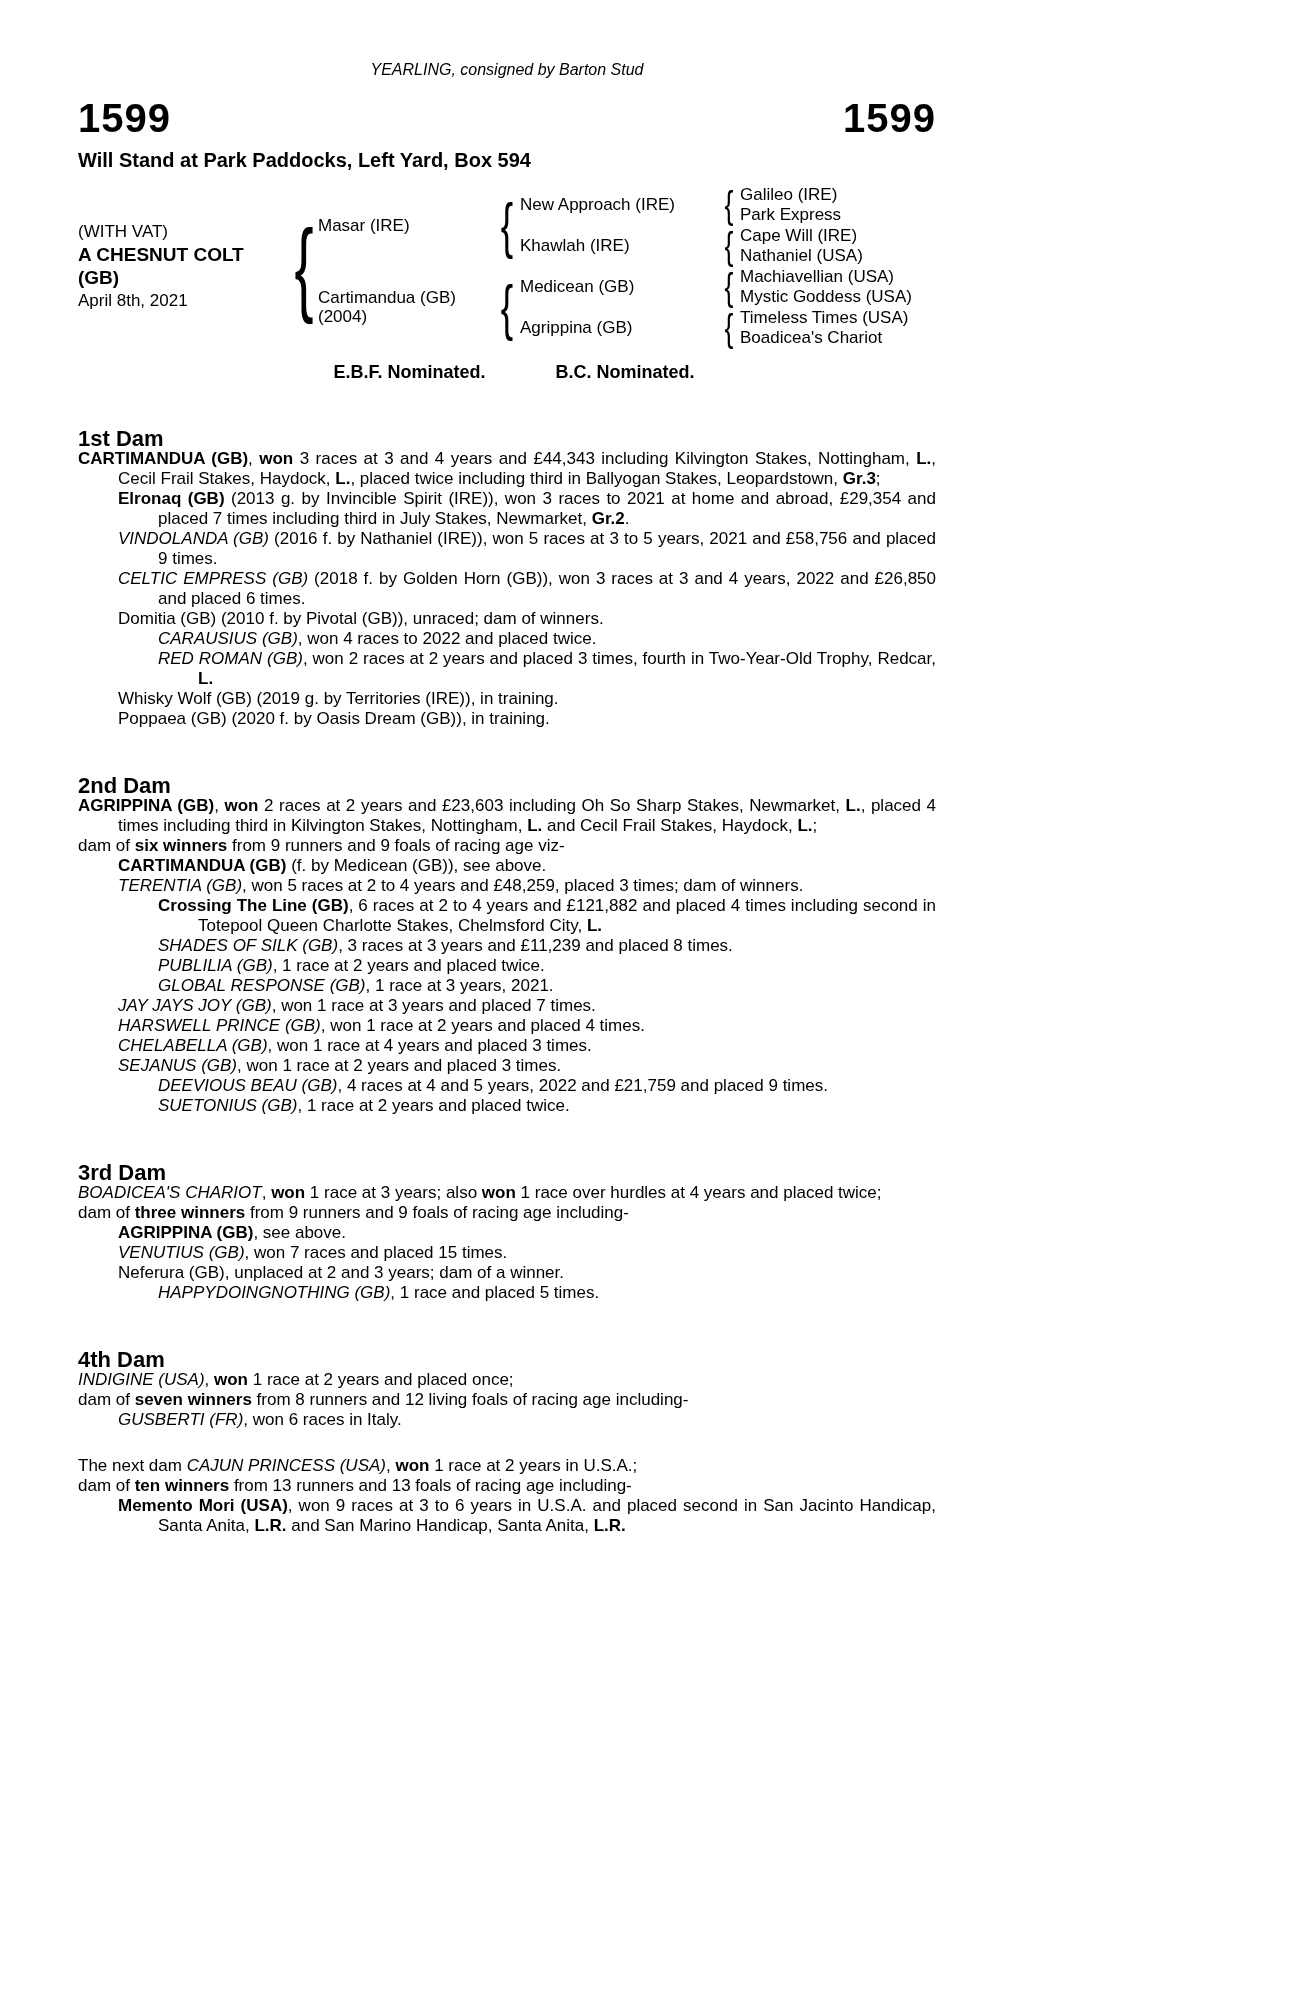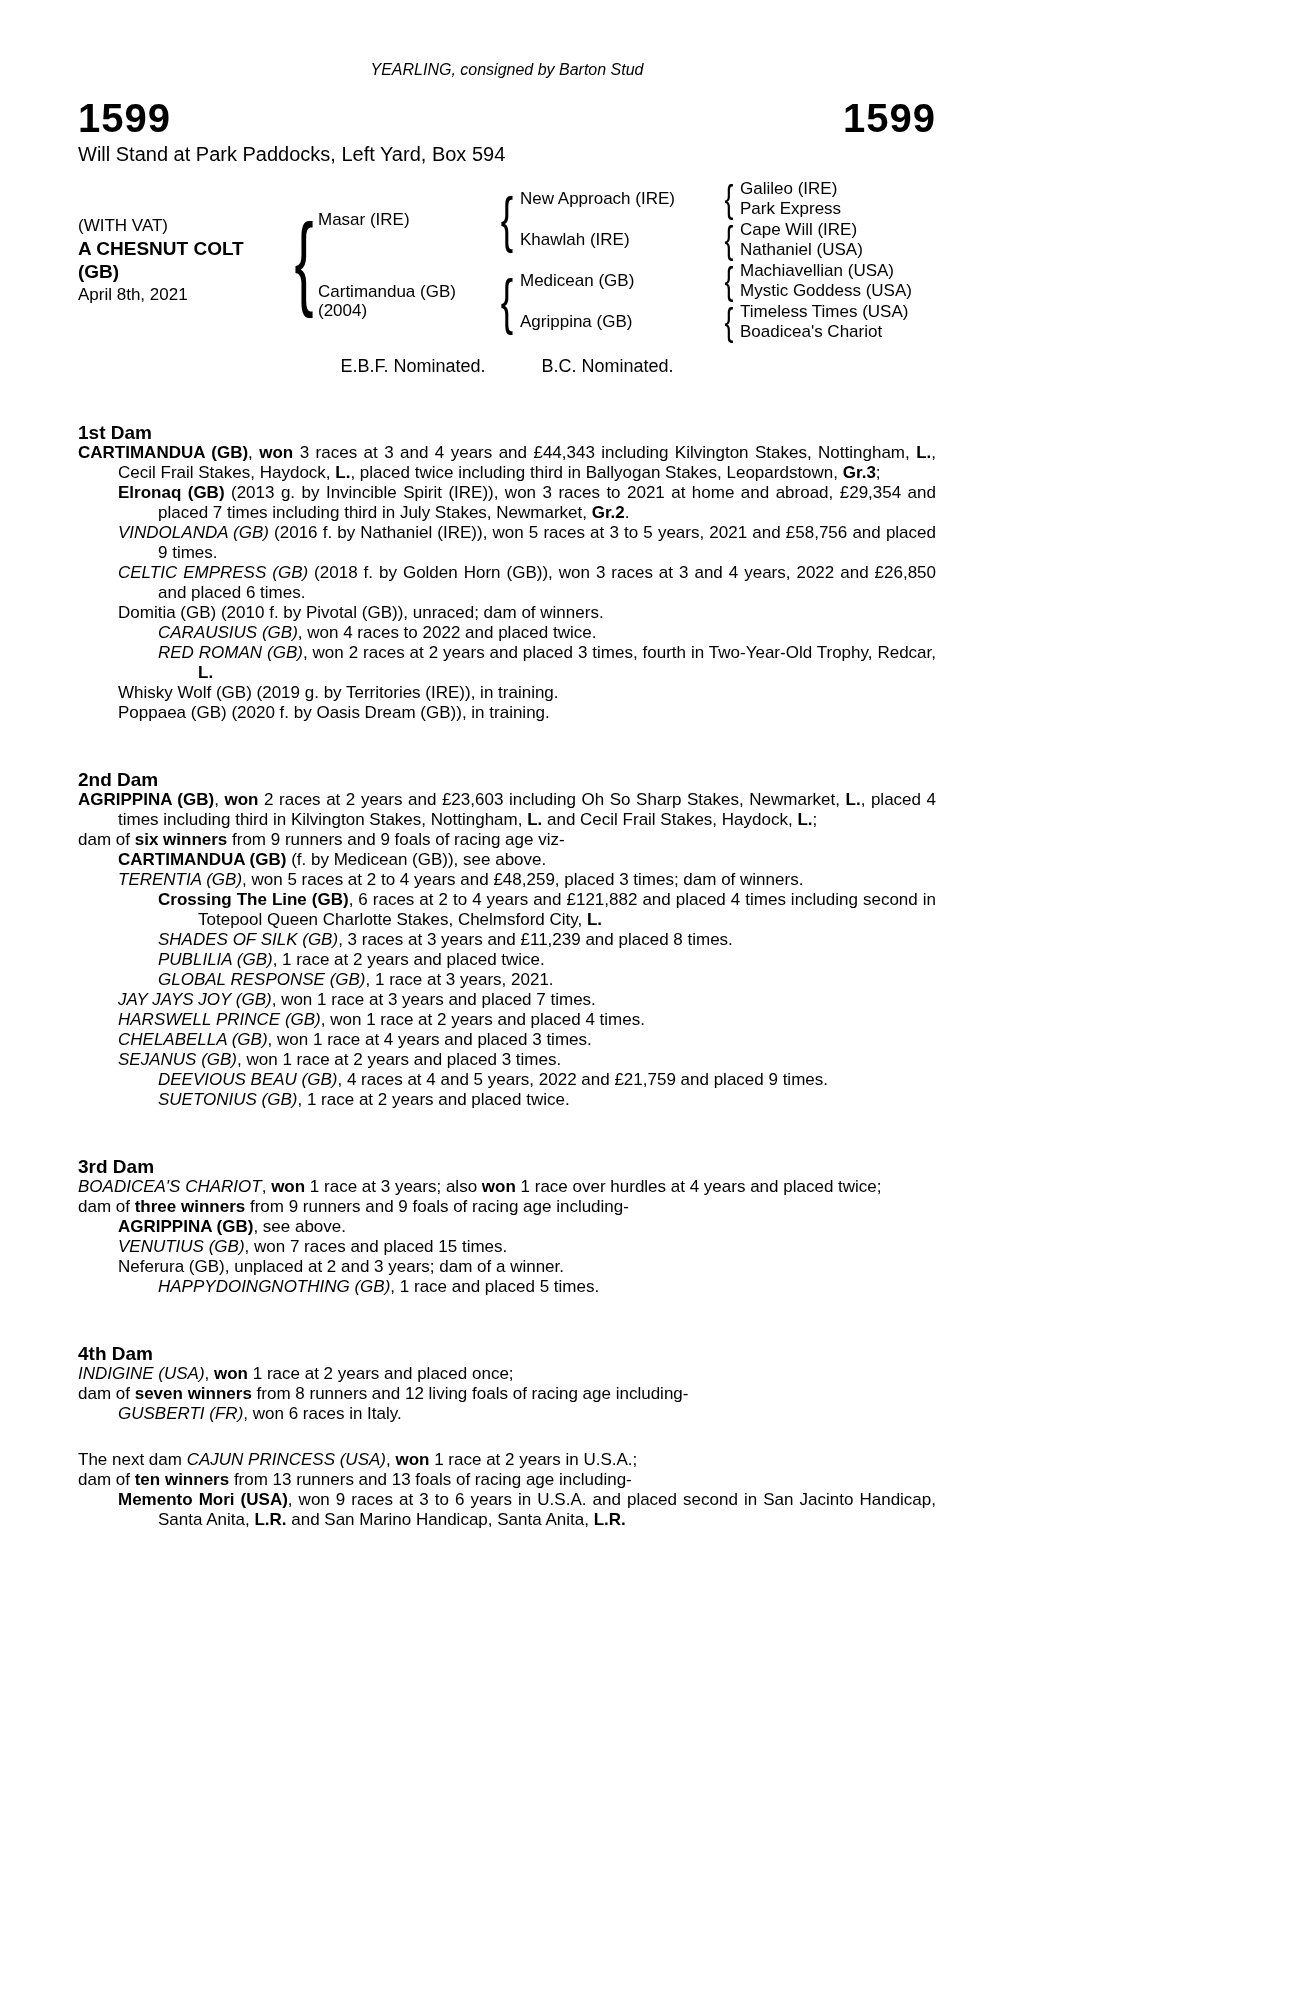--- a/index.html
+++ b/index.html
@@ -10,21 +10,21 @@
     color: #000;
     font-family: "Liberation Sans", "DejaVu Sans", sans-serif;
   }
   .content {
     position: absolute; left: 78px; top: 58px; width: 858px;
     font-size: 17px; line-height: 20px;
   }
   .consigner { text-align: center; font-style: italic; font-size: 16px; line-height: 24px; }
   .lot-row { display: flex; justify-content: space-between; align-items: flex-start; margin-top: 14px; }
   .lot { font-size: 40px; font-weight: bold; line-height: 44px; letter-spacing: 1px; }
-  .stand { font-weight: normal; font-size: 20px; line-height: 24px; margin-top: 2px; }
+  .stand { font-weight: bold; font-size: 20px; line-height: 24px; margin-top: 8px; }
 
   .pedigree {
     display: grid;
     grid-template-columns: 212px 28px 176px 26px 198px 22px 1fr;
     grid-template-rows: repeat(8, 20.5px);
     margin-top: 12px;
     font-size: 17px;
   }
   .ped-cell { display: flex; align-items: center; line-height: 19px; white-space: nowrap; }
   .ped-subject {
@@ -35,25 +35,25 @@
   .subject-bold { font-weight: bold; font-size: 19px; }
   .brace {
     display: flex; align-items: center; justify-content: center;
     line-height: 1; font-weight: 400; color: #000;
   }
   .brace-l { font-size: 104px; transform: scaleX(.55); }
   .brace-m { font-size: 62px;  transform: scaleX(.60); }
   .brace-s { font-size: 38px;  transform: scaleX(.70); }
 
   .noms { display: flex; justify-content: center; gap: 56px; margin-top: 14px; font-size: 18px; }
-  .noms span { font-weight: normal; }
+  .noms span { font-weight: bold; margin-left: 14px; }
 
   .sections { margin-top: 4px; }
   .dam-section { margin-top: 26px; }
-  .dam-heading { font-weight: bold; font-size: 19px; line-height: 20px; margin-top: 47px; }
+  .dam-heading { font-weight: bold; font-size: 22px; line-height: 20px; margin-top: 47px; }
   .para { text-align: justify; font-size: 17px; line-height: 20px; }
   .indent-0 { padding-left: 40px;  text-indent: -40px; }
   .indent-1 { padding-left: 80px;  text-indent: -40px; }
   .indent-2 { padding-left: 120px; text-indent: -40px; }
   .b { font-weight: bold; }
   .i { font-style: italic; }
 </style>
 </head>
 <body>
 

